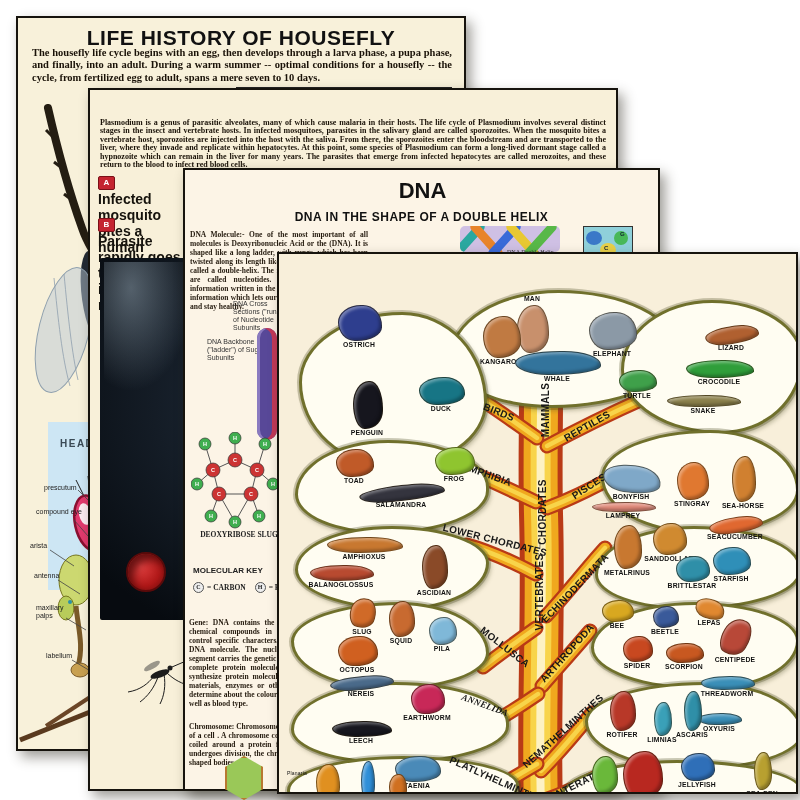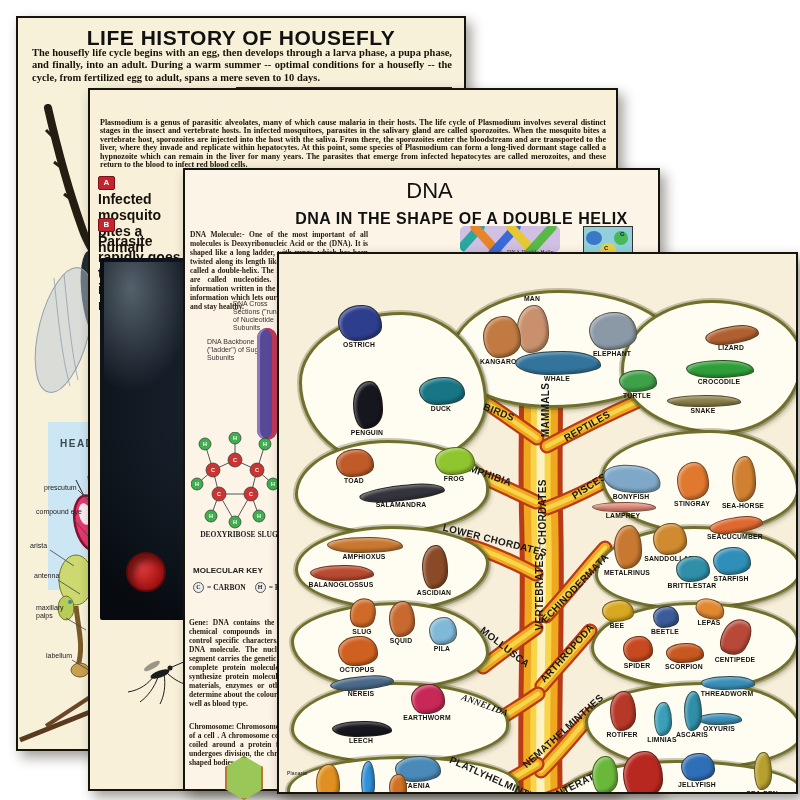--- a/index.html
+++ b/index.html
@@ -30,23 +30,23 @@
          color:#fff;font-size:8px;font-weight:700;text-align:center;line-height:12px;}
   .step-text{font-size:14px;font-weight:700;color:#15120c;width:88px;line-height:1.15;}
   .pl-dark{left:10px;top:168px;width:430px;height:362px;border-radius:2px;
            background:radial-gradient(120% 100% at 75% 40%,#31404e 0%,#1a2430 40%,#070b10 78%);}
   .pl-swirl{left:14px;top:172px;width:90px;height:130px;
             background:radial-gradient(ellipse at 30% 20%,rgba(170,190,205,.45),transparent 70%);}
   .pl-cell{left:36px;top:462px;width:36px;height:36px;border-radius:50%;
            background:radial-gradient(circle at 35% 35%,#e04040,#b01818 60%,#700c0c);
            border:2px solid #5a0a0a;box-shadow:inset 5px 6px 8px rgba(40,0,0,.6);}
   
-  .dna-title{left:8px;top:8px;width:100%;text-align:center;font-size:22px;font-weight:400;color:#111;}
-  .dna-sub{left:0;top:40px;width:100%;text-align:center;font-size:16px;font-weight:800;
-           letter-spacing:.5px;color:#111;padding-left:40px;}
+  .dna-title{left:1px;top:8px;width:100%;text-align:center;font-size:22px;font-weight:700;color:#111;}
+  .dna-sub{left:0;top:40px;width:100%;text-align:center;font-size:12px;font-weight:800;
+           letter-spacing:.5px;color:#111;}
   .dna-par{font-family:"Liberation Serif",serif;font-weight:600;font-size:7.5px;line-height:1.2;
            text-align:justify;color:#241a0e;}
   .dna-lab{font-size:7px;color:#333;line-height:1.15;}
   .helix{left:275px;top:56px;width:100px;height:26px;border-radius:5px;background:#cfc0e4;overflow:hidden;}
   .helix i{position:absolute;width:9px;height:44px;border-radius:5px;top:-8px;}
   .frag{left:398px;top:56px;width:48px;height:38px;border:1px solid #333;background:#8fd0da;overflow:hidden;}
   .frag b{position:absolute;font-size:6px;font-weight:700;color:#123;}
   .frag i{position:absolute;border-radius:50%;}
   .bb-sliver{left:72px;top:158px;width:20px;height:112px;border-radius:10px;background:#584898;
              box-shadow:inset -5px 0 0 #c23858, inset 3px 0 0 #8a7ac0;}

